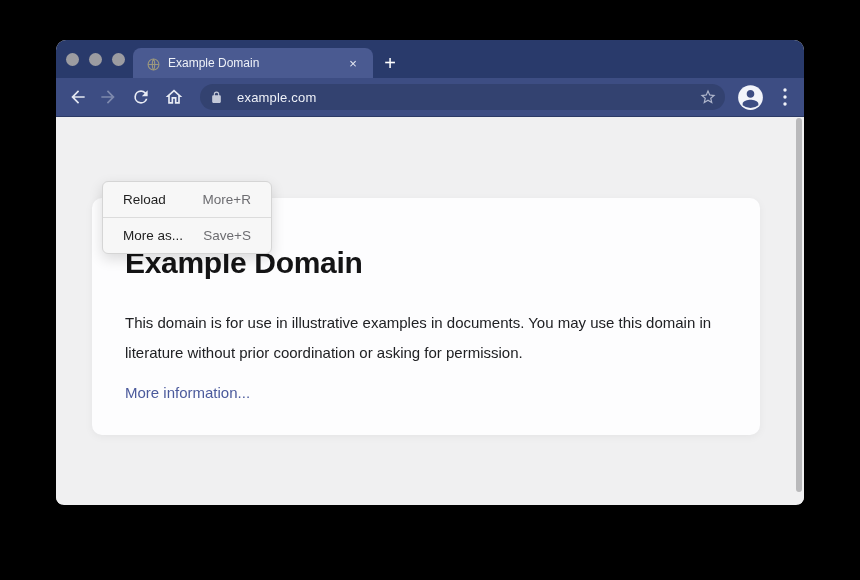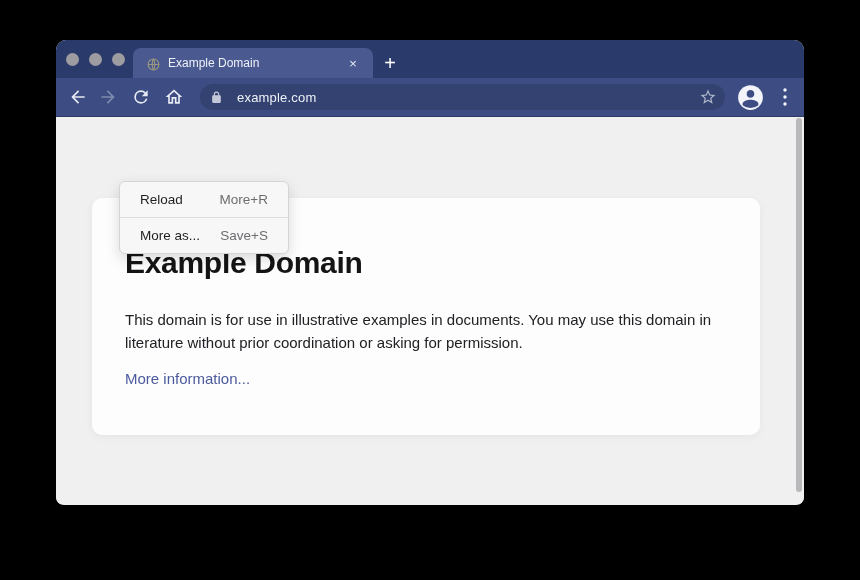--- a/index.html
+++ b/index.html
@@ -47,25 +47,25 @@
   .avatar svg{display:block;width:27px;height:27px;}
   .kebab{margin-left:16px;width:10px;height:24px;color:#f2f4fa;flex:0 0 auto;}
   .kebab svg{display:block;width:10px;height:24px;}
 
   
   .page{position:relative;height:387px;background:var(--page-bg,#f0f0f1);overflow:hidden;}
   .scrollbar-thumb{position:absolute;right:2px;top:1px;width:6px;height:374px;border-radius:3px;background:#b9b9bb;}
   .content-card{position:absolute;left:36px;top:81px;width:668px;height:237px;background:var(--card-bg,#fdfdfe);
     border-radius:10px;box-shadow:0 2px 8px rgba(0,0,0,.05);padding:0 33px;}
   .page-heading{margin-top:48px;font-size:30px;line-height:34px;font-weight:bold;color:#141415;letter-spacing:-.3px;}
-  .page-body{margin-top:28px;font-size:15px;line-height:23px;color:#202124;max-width:592px;}
+  .page-body{margin-top:28px;font-size:15px;line-height:30px;color:#202124;max-width:592px;}
   .page-link{display:inline-block;margin-top:16px;font-size:15px;color:var(--link-color,#4b5a9c);text-decoration:none;}
 
   
-  .context-menu{position:absolute;left:63px;top:64px;width:170px;background:var(--menu-bg,#f7f7f7);
+  .context-menu{position:absolute;left:46px;top:64px;width:170px;background:var(--menu-bg,#f7f7f7);
     border:1px solid #d5d5d5;border-radius:6px;box-shadow:0 5px 14px rgba(0,0,0,.14);z-index:5;overflow:hidden;}
   .menu-item{height:35px;display:flex;align-items:center;justify-content:space-between;padding:0 20px;}
   .menu-label{font-size:13.5px;color:#1f1f1f;}
   .menu-shortcut{font-size:13.5px;color:#6d6d71;}
   .menu-divider{height:1px;background:#dcdcdc;}
 </style>
 </head>
 <body>
 
 <div class="screen">

